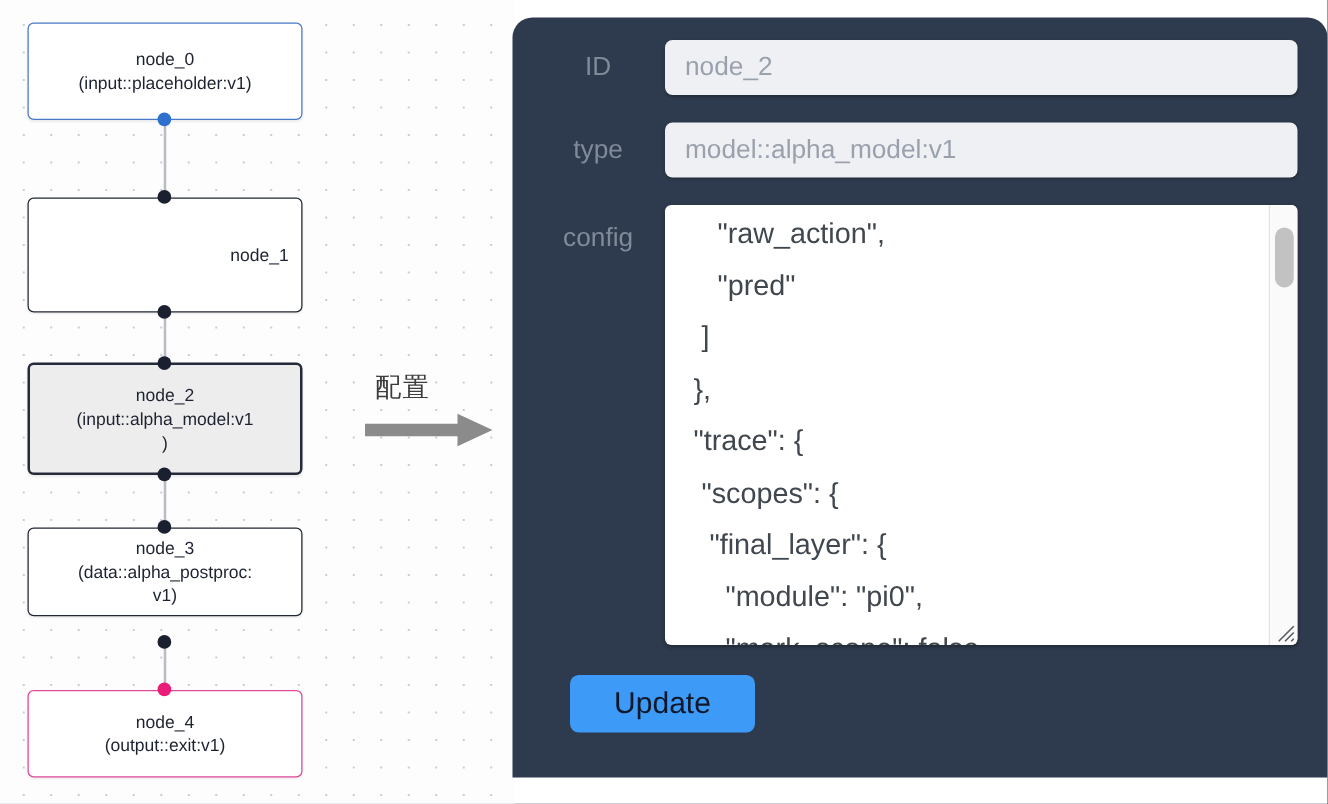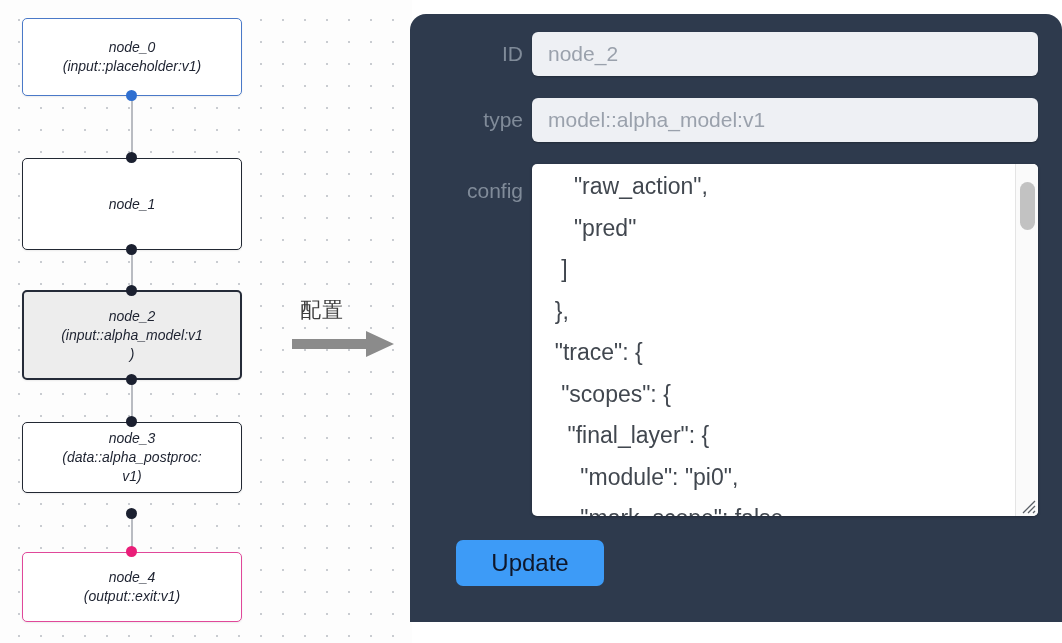--- a/index.html
+++ b/index.html
@@ -40,25 +40,25 @@
     display: flex;
     align-items: center;
     justify-content: center;
     text-align: center;
     color: #1d2230;
     font-size: 14px;
     line-height: 19px;
     padding: 4px 10px;
     box-shadow: 0 1px 2px rgba(0,0,0,.07);
   }
-  .node .lines { width: 100%; font-style: italic; }
+  .node .lines { width: 100%; }
   .node .l2 { white-space: pre; }
 
   .node.n0 { top: 18px;  height: 78px; border-color: #4a79c8; }
-  .node.n1 { top: 158px; height: 92px; }
+  .node.n1 { top: 158px; height: 92px; text-align: right; }
   .node.n2 { top: 290px; height: 90px; background: #ededed; border-width: 2px; border-color: #252b38; }
   .node.n3 { top: 422px; height: 71px; }
   .node.n4 { top: 552px; height: 70px; border-color: #e0489a; }
 
   
   .handle {
     position: absolute;
     width: 11px; height: 11px;
     border-radius: 50%;
     background: #1b2030;
@@ -126,21 +126,21 @@
   }
 
   .field-row {
     display: flex;
     align-items: flex-start;
     margin-bottom: 22px;
   }
   .field-label {
     width: 98px;
     flex: 0 0 98px;
-    text-align: right;
+    text-align: center;
     padding-right: 9px;
     box-sizing: border-box;
     color: #808b99;
     font-size: 21px;
     line-height: 44px;
   }
   .field-label.config-label { line-height: 34px; padding-top: 10px; }
 
   .text-input {
     flex: 1;

